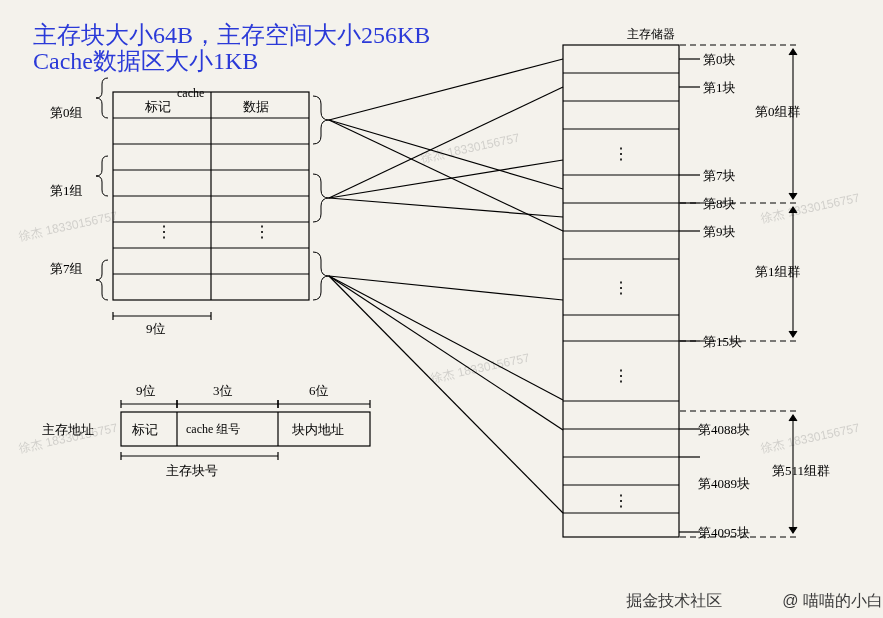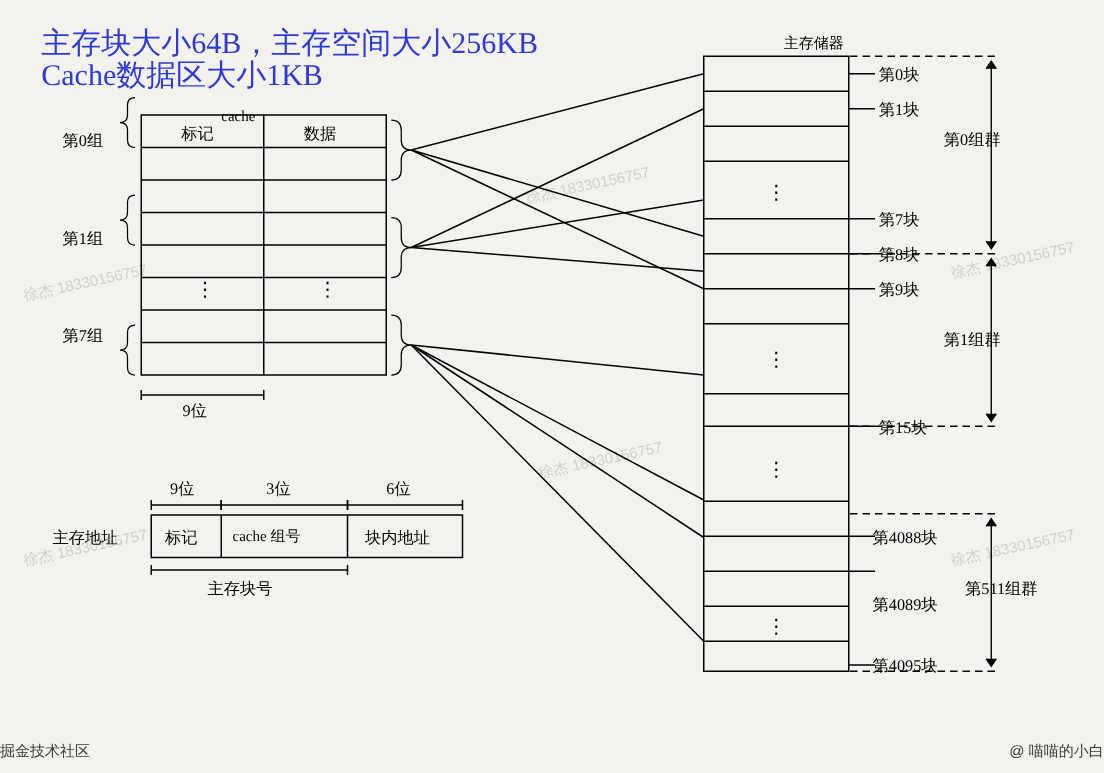--- a/index.html
+++ b/index.html
@@ -34,23 +34,23 @@
     position:absolute;
     color:rgba(120,120,120,0.28);
     font-size:12px;
     white-space:nowrap;
     font-family:"Liberation Sans", sans-serif;
     pointer-events:none;
   }
   .bottombar{
     position:absolute;left:0;bottom:0;width:883px;height:34px;
     background:#f4f2ec;
-    display:flex;align-items:center;justify-content:space-between;
+    display:flex;align-items:center;justify-content:flex-end;
     font-family:"Liberation Sans", sans-serif;
-    font-size:12px;color:#3a3a3a;gap:26px;
+    font-size:16px;color:#3a3a3a;gap:26px;
   }
   .bottombar .sep{display:inline-block;width:8px;}
   svg{position:absolute;left:0;top:0;}
 </style>
 </head>
 <body>
 
 <div id="stage">
 
   <div class="wm" style="left:18px;top:218px;transform:rotate(-12deg);">徐杰 18330156757</div>

